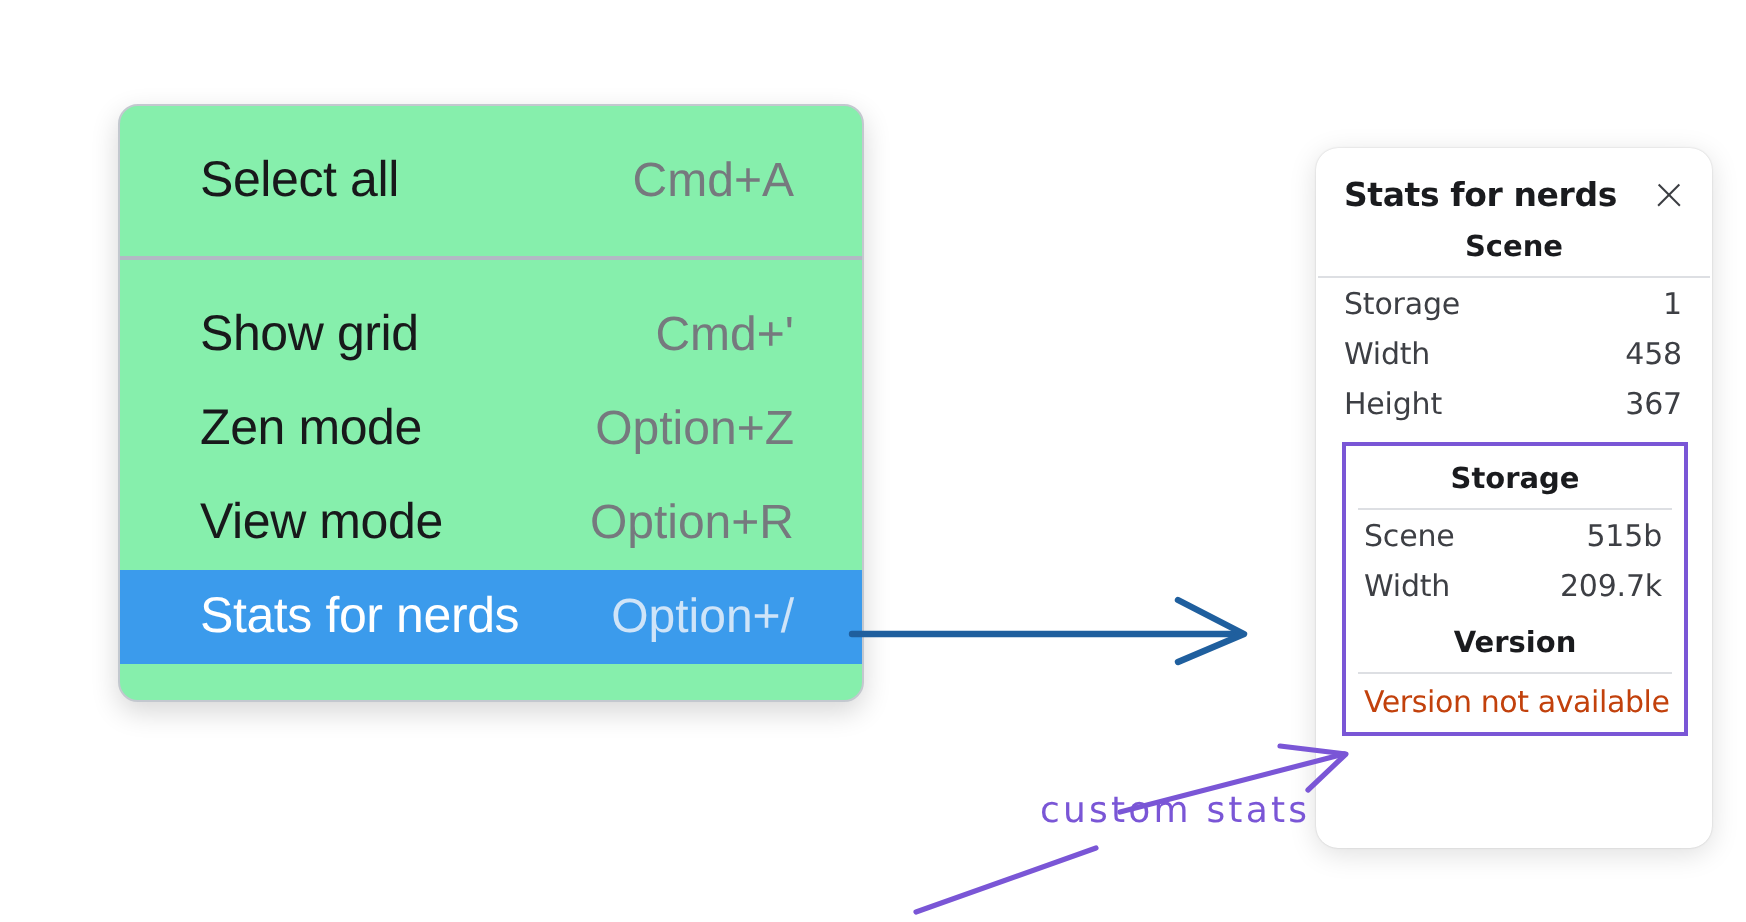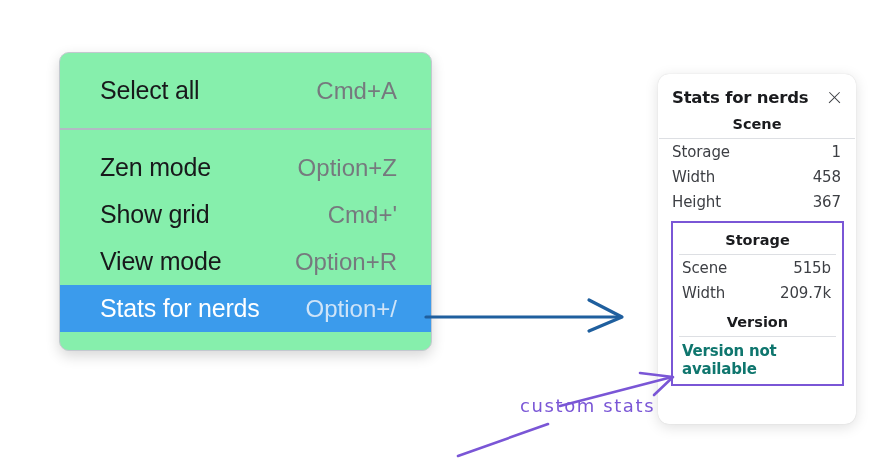--- a/index.html
+++ b/index.html
@@ -137,24 +137,23 @@
   #custom-stats-box {
     margin: 7px 12px 0 13px;
     border: 2px solid #7a56d6;
     box-sizing: border-box;
     padding-bottom: 2px;
   }
   #custom-stats-box .hr { margin: 0 6px; }
   #custom-stats-box .stat-row { padding-left: 9px; padding-right: 11px; }
   .version-text {
     font-size: 15px;
-    color: #0f766e;
+    color: #c2410c;
     padding: 5px 0 4px 9px;
     letter-spacing: -0.2px;
-    font-weight: bold;
   }
 
   
   #annotations {
     position: absolute;
     left: 0; top: 0;
     width: 873px; height: 461px;
     pointer-events: none;
   }
   #handwritten-label {
@@ -181,26 +180,26 @@
       <span class="shortcut">Cmd+A</span>
     </div>
   </div>
 
   <div class="menu-pad-top"></div>
   <div class="menu-divider"></div>
   <div class="menu-pad-top"></div>
 
   <div class="menu-group">
     <div class="menu-item">
+      <span class="label">Show grid</span>
+      <span class="shortcut">Cmd+'</span>
+    </div>
+    <div class="menu-item">
       <span class="label">Zen mode</span>
       <span class="shortcut">Option+Z</span>
-    </div>
-    <div class="menu-item">
-      <span class="label">Show grid</span>
-      <span class="shortcut">Cmd+'</span>
     </div>
     <div class="menu-item">
       <span class="label">View mode</span>
       <span class="shortcut">Option+R</span>
     </div>
     <div class="menu-item selected">
       <span class="label">Stats for nerds</span>
       <span class="shortcut">Option+/</span>
     </div>
   </div>

